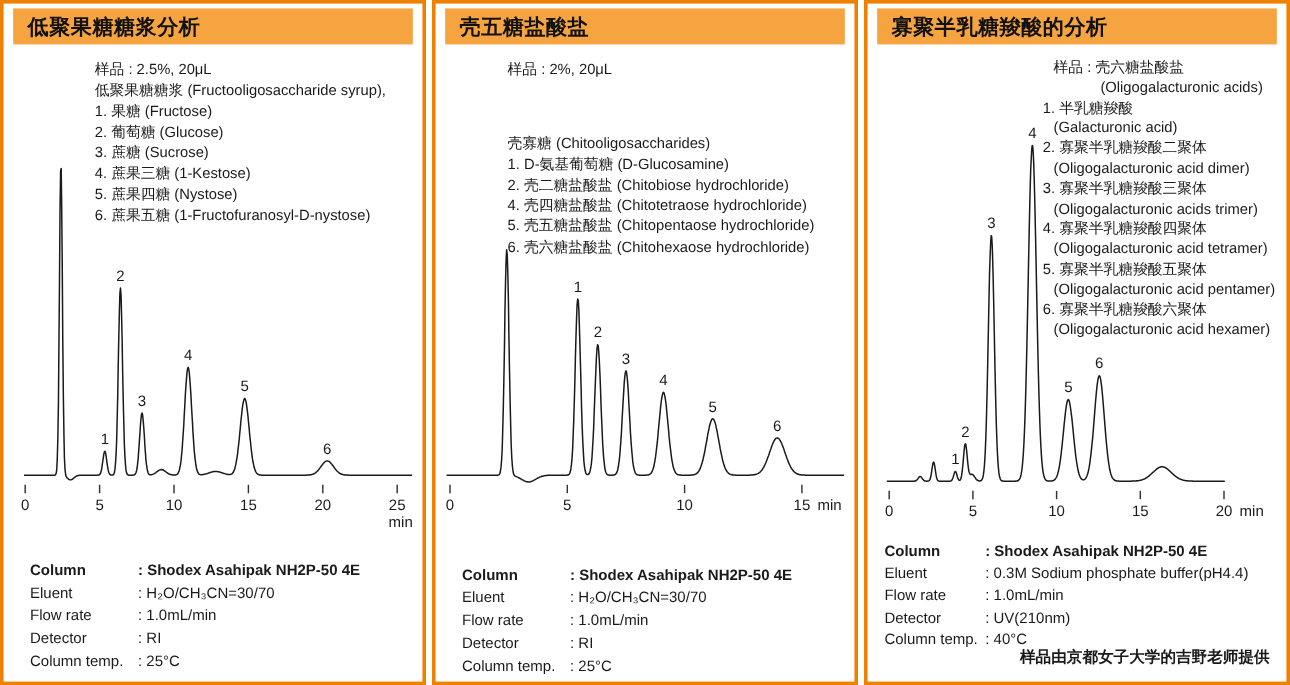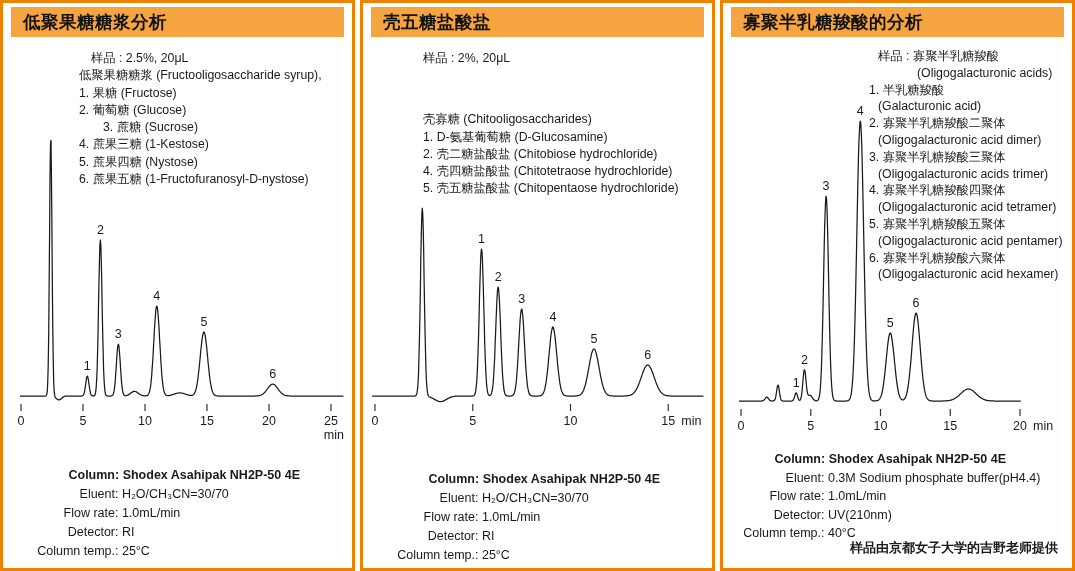--- a/index.html
+++ b/index.html
@@ -29,21 +29,21 @@
   .chromatogram text{
     font-family:"Liberation Sans","DejaVu Sans",sans-serif;
     fill:#1a1a1a;font-size:12.5px;
   }
   .sample-info{
     position:absolute;z-index:2;font-size:12.3px;color:#1a1a1a;
     white-space:nowrap;
   }
   .sample-line{white-space:nowrap;}
   .footer-info{position:absolute;z-index:2;font-size:12.5px;color:#1a1a1a;}
-  .footer-row{display:flex;white-space:nowrap;text-align:right;}
+  .footer-row{display:flex;white-space:nowrap;}
   .footer-label{flex:0 0 auto;}
   .footer-row.bold{font-weight:bold;}
   .credit{
     position:absolute;z-index:2;right:14px;top:536px;
     font-size:13px;font-weight:bold;white-space:nowrap;
   }
 </style>
 </head>
 <body>
 
@@ -67,25 +67,25 @@
         <text x="341" y="436" text-anchor="end">min</text>
         <text x="84.34" y="367.057" text-anchor="middle">1</text>
         <text x="97.36000000000001" y="231.082" text-anchor="middle">2</text>
         <text x="115.34" y="335.2" text-anchor="middle">3</text>
         <text x="153.78" y="297.127" text-anchor="middle">4</text>
         <text x="200.9" y="323.027" text-anchor="middle">5</text>
         <text x="269.72" y="375.086" text-anchor="middle">6</text>
       </svg>
     <div class="panel-header">低聚果糖糖浆分析</div>
     <div class="sample-info" style="left: 76px; top: 47px;">
-        <div class="sample-line" style="line-height: 17.3px; padding-left: 0px; margin-left: 12px;">样品 : 2.5%, 20μL</div>
+        <div class="sample-line" style="line-height: 17.3px; padding-left: 0px;">样品 : 2.5%, 20μL</div>
         <div class="sample-line" style="line-height: 17.3px; padding-left: 0px;">低聚果糖糖浆 (Fructooligosaccharide syrup),</div>
         <div class="sample-line" style="line-height: 17.3px; padding-left: 0px;">1. 果糖 (Fructose)</div>
         <div class="sample-line" style="line-height: 17.3px; padding-left: 0px;">2. 葡萄糖 (Glucose)</div>
-        <div class="sample-line" style="line-height: 17.3px; padding-left: 0px; margin-left: 24px;">3. 蔗糖 (Sucrose)</div>
+        <div class="sample-line" style="line-height: 17.3px; padding-left: 0px;">3. 蔗糖 (Sucrose)</div>
         <div class="sample-line" style="line-height: 17.3px; padding-left: 0px;">4. 蔗果三糖 (1-Kestose)</div>
         <div class="sample-line" style="line-height: 17.3px; padding-left: 0px;">5. 蔗果四糖 (Nystose)</div>
         <div class="sample-line" style="line-height: 17.3px; padding-left: 0px;">6. 蔗果五糖 (1-Fructofuranosyl-D-nystose)</div>
       </div>
     <div class="footer-info" style="left: 22px; top: 463px;">
         <div class="footer-row bold" style="line-height: 19px;">
           <div class="footer-label" style="width: 90px;">Column</div>
           <div class="footer-value">: Shodex Asahipak NH2P-50 4E</div>
         </div>
         <div class="footer-row" style="line-height: 19px;">
@@ -127,20 +127,21 @@
         <text x="284.72249999999997" y="355.98" text-anchor="middle">6</text>
       </svg>
     <div class="panel-header">壳五糖盐酸盐</div>
     <div class="sample-info" style="left: 60px; top: 47px;">
         <div class="sample-line" style="line-height: 17.3px; padding-left: 0px;">样品 : 2%, 20μL</div>
         <div class="sample-line" style="line-height: 17.3px; padding-left: 0px; margin-top: 44px;">壳寡糖 (Chitooligosaccharides)</div>
         <div class="sample-line" style="line-height: 17.3px; padding-left: 0px;">1. D-氨基葡萄糖 (D-Glucosamine)</div>
         <div class="sample-line" style="line-height: 17.3px; padding-left: 0px;">2. 壳二糖盐酸盐 (Chitobiose hydrochloride)</div>
         <div class="sample-line" style="line-height: 17.3px; padding-left: 0px;">4. 壳四糖盐酸盐 (Chitotetraose hydrochloride)</div>
         <div class="sample-line" style="line-height: 17.3px; padding-left: 0px;">5. 壳五糖盐酸盐 (Chitopentaose hydrochloride)</div>
+        <div class="sample-line" style="line-height: 17.3px; padding-left: 0px;">6. 壳六糖盐酸盐 (Chitohexaose hydrochloride)</div>
       </div>
     <div class="footer-info" style="left: 22px; top: 467px;">
         <div class="footer-row bold" style="line-height: 19px;">
           <div class="footer-label" style="width: 90px;">Column</div>
           <div class="footer-value">: Shodex Asahipak NH2P-50 4E</div>
         </div>
         <div class="footer-row" style="line-height: 19px;">
           <div class="footer-label" style="width: 90px;">Eluent</div>
           <div class="footer-value">: H₂O/CH₃CN=30/70</div>
         </div>
@@ -175,21 +176,21 @@
         <text x="310" y="427" text-anchor="start">min</text>
         <text x="73.10249999999999" y="383.88" text-anchor="middle">1</text>
         <text x="81.4725" y="360.92" text-anchor="middle">2</text>
         <text x="103.09499999999998" y="187.04" text-anchor="middle">3</text>
         <text x="137.2725" y="112" text-anchor="middle">4</text>
         <text x="167.265" y="323.96000000000004" text-anchor="middle">5</text>
         <text x="193.0725" y="304.08" text-anchor="middle">6</text>
       </svg>
     <div class="panel-header">寡聚半乳糖羧酸的分析</div>
     <div class="sample-info" style="left: 146px; top: 45px;">
-        <div class="sample-line" style="line-height: 16.8px; padding-left: 9px;">样品 : 寡聚半乳糖羧酸</div>
+        <div class="sample-line" style="line-height: 16.8px; padding-left: 9px;">样品 : 壳六糖盐酸盐</div>
         <div class="sample-line" style="line-height: 16.8px; padding-left: 48px;">(Oligogalacturonic acids)</div>
         <div class="sample-line" style="line-height: 16.8px; padding-left: 0px;">1. 半乳糖羧酸</div>
         <div class="sample-line" style="line-height: 16.8px; padding-left: 9px;">(Galacturonic acid)</div>
         <div class="sample-line" style="line-height: 16.8px; padding-left: 0px;">2. 寡聚半乳糖羧酸二聚体</div>
         <div class="sample-line" style="line-height: 16.8px; padding-left: 9px;">(Oligogalacturonic acid dimer)</div>
         <div class="sample-line" style="line-height: 16.8px; padding-left: 0px;">3. 寡聚半乳糖羧酸三聚体</div>
         <div class="sample-line" style="line-height: 16.8px; padding-left: 9px;">(Oligogalacturonic acids trimer)</div>
         <div class="sample-line" style="line-height: 16.8px; padding-left: 0px;">4. 寡聚半乳糖羧酸四聚体</div>
         <div class="sample-line" style="line-height: 16.8px; padding-left: 9px;">(Oligogalacturonic acid tetramer)</div>
         <div class="sample-line" style="line-height: 16.8px; padding-left: 0px;">5. 寡聚半乳糖羧酸五聚体</div>

